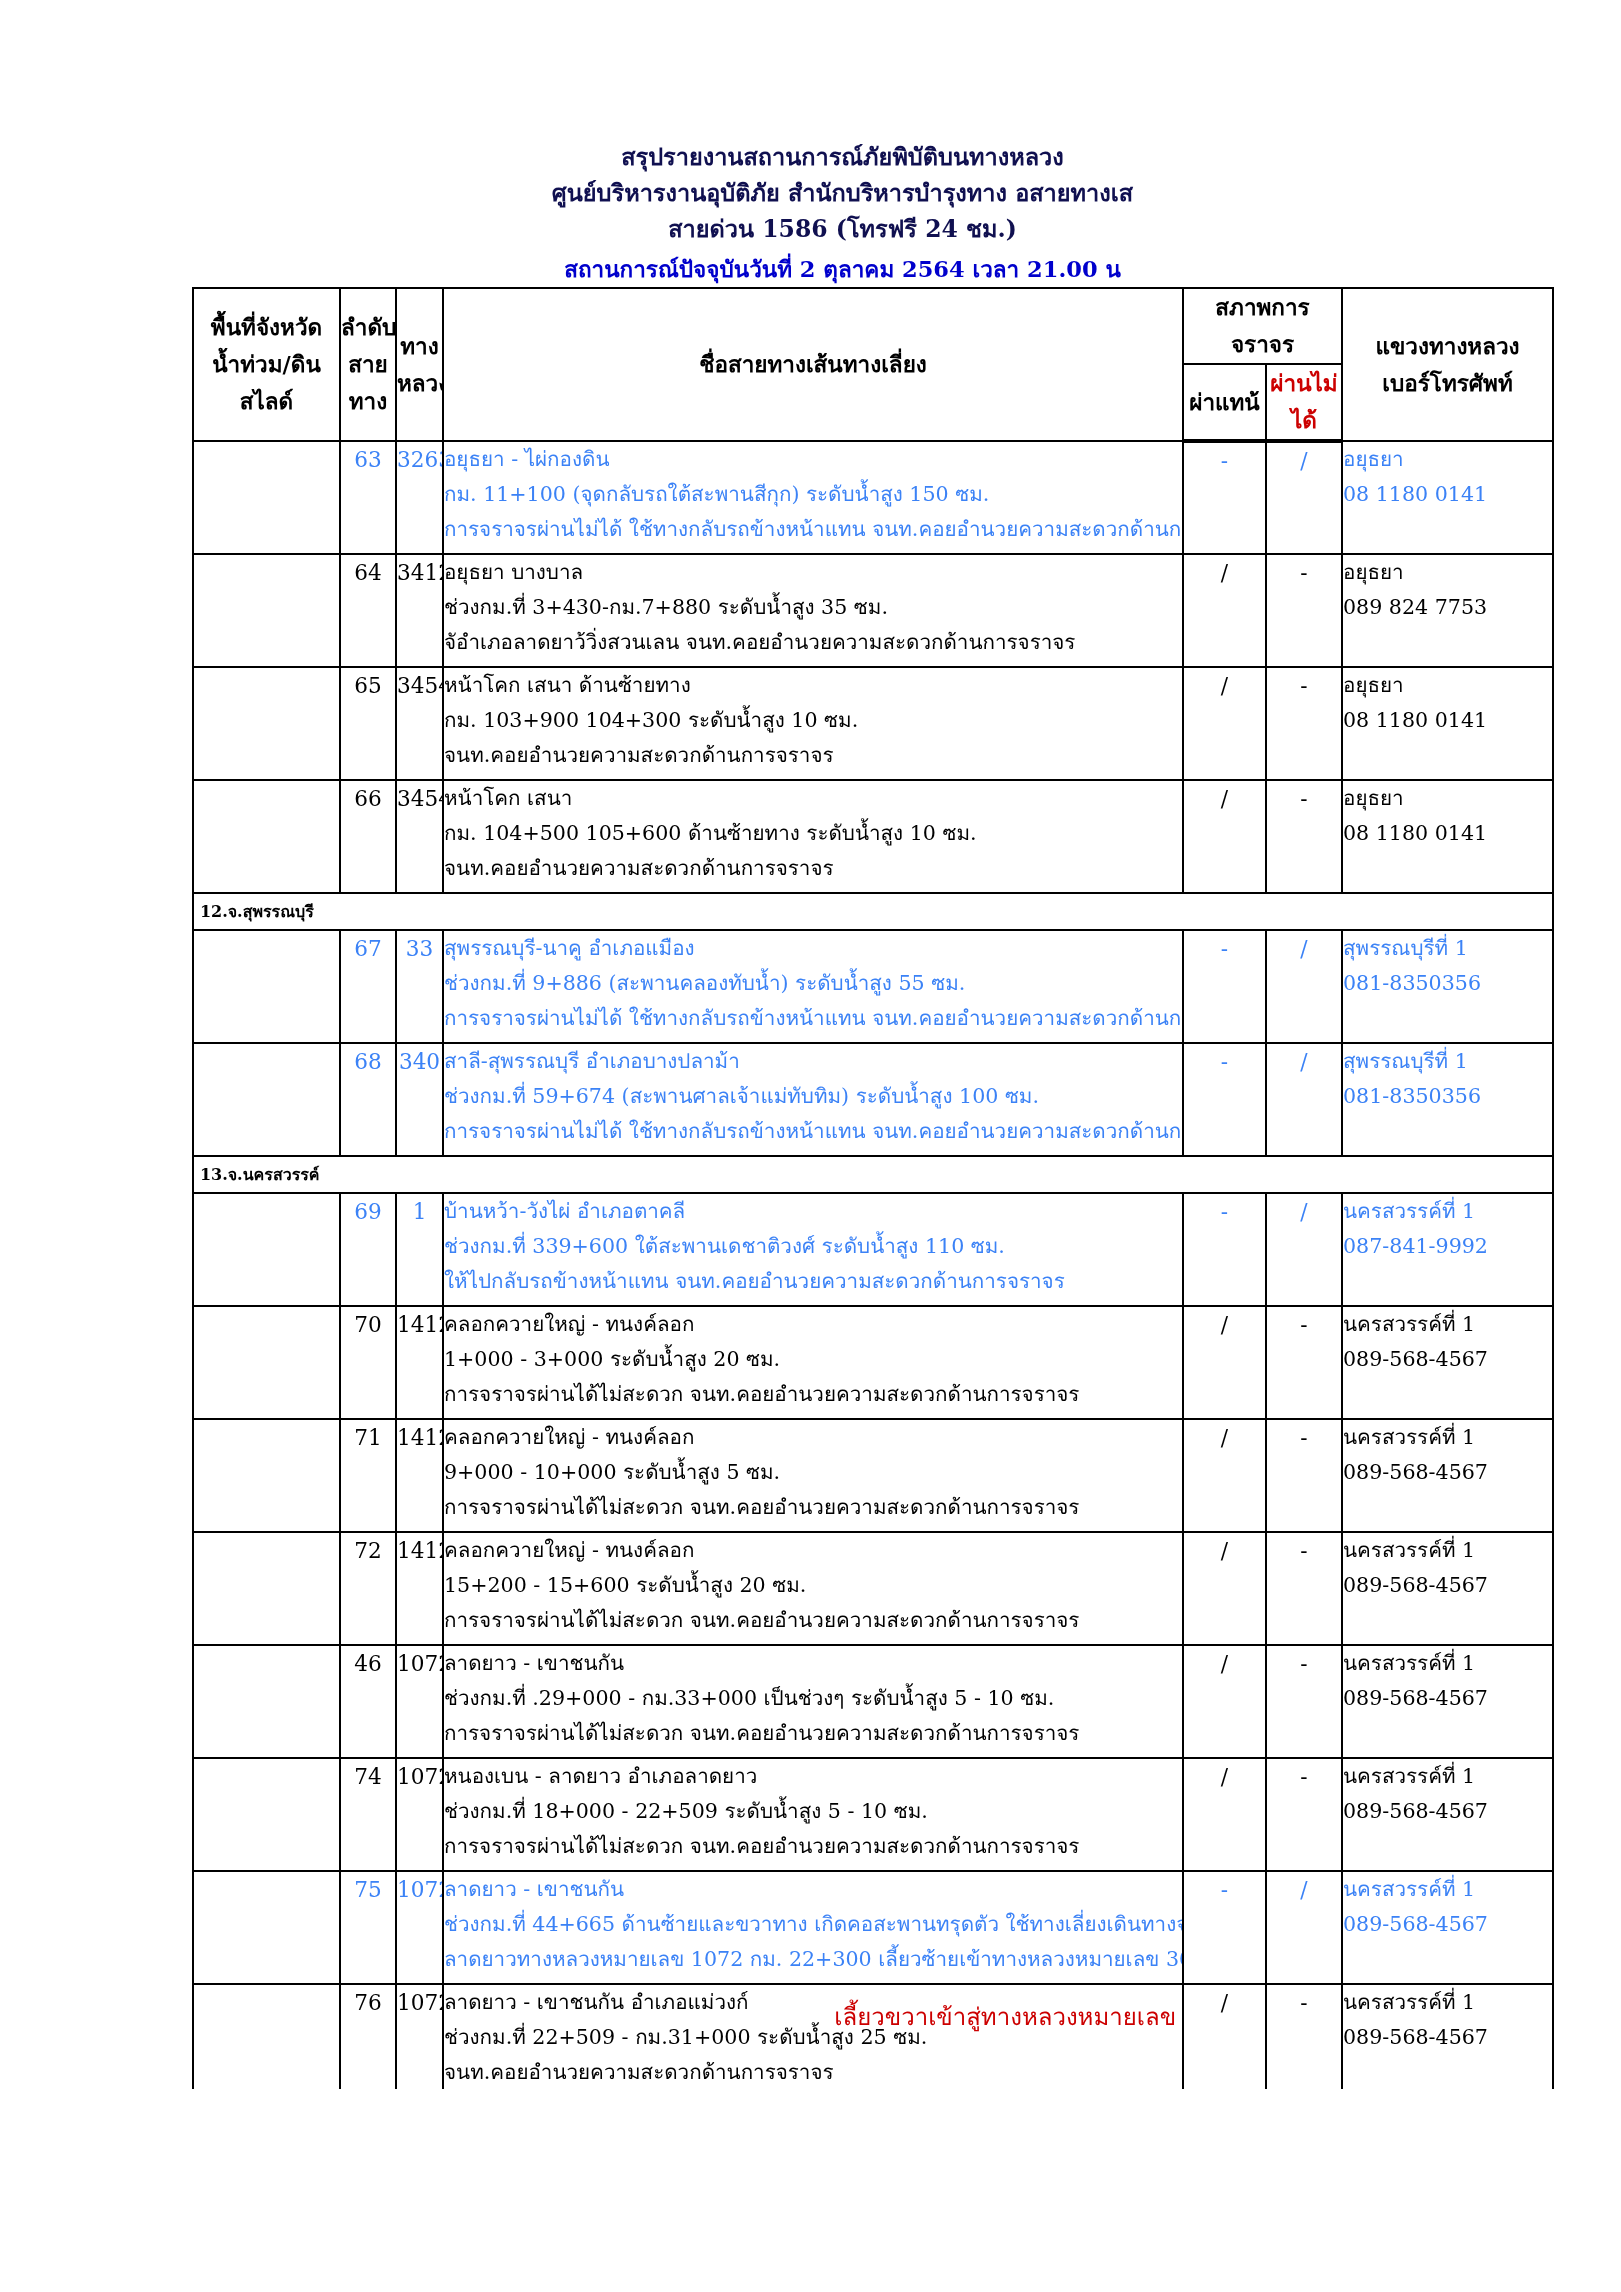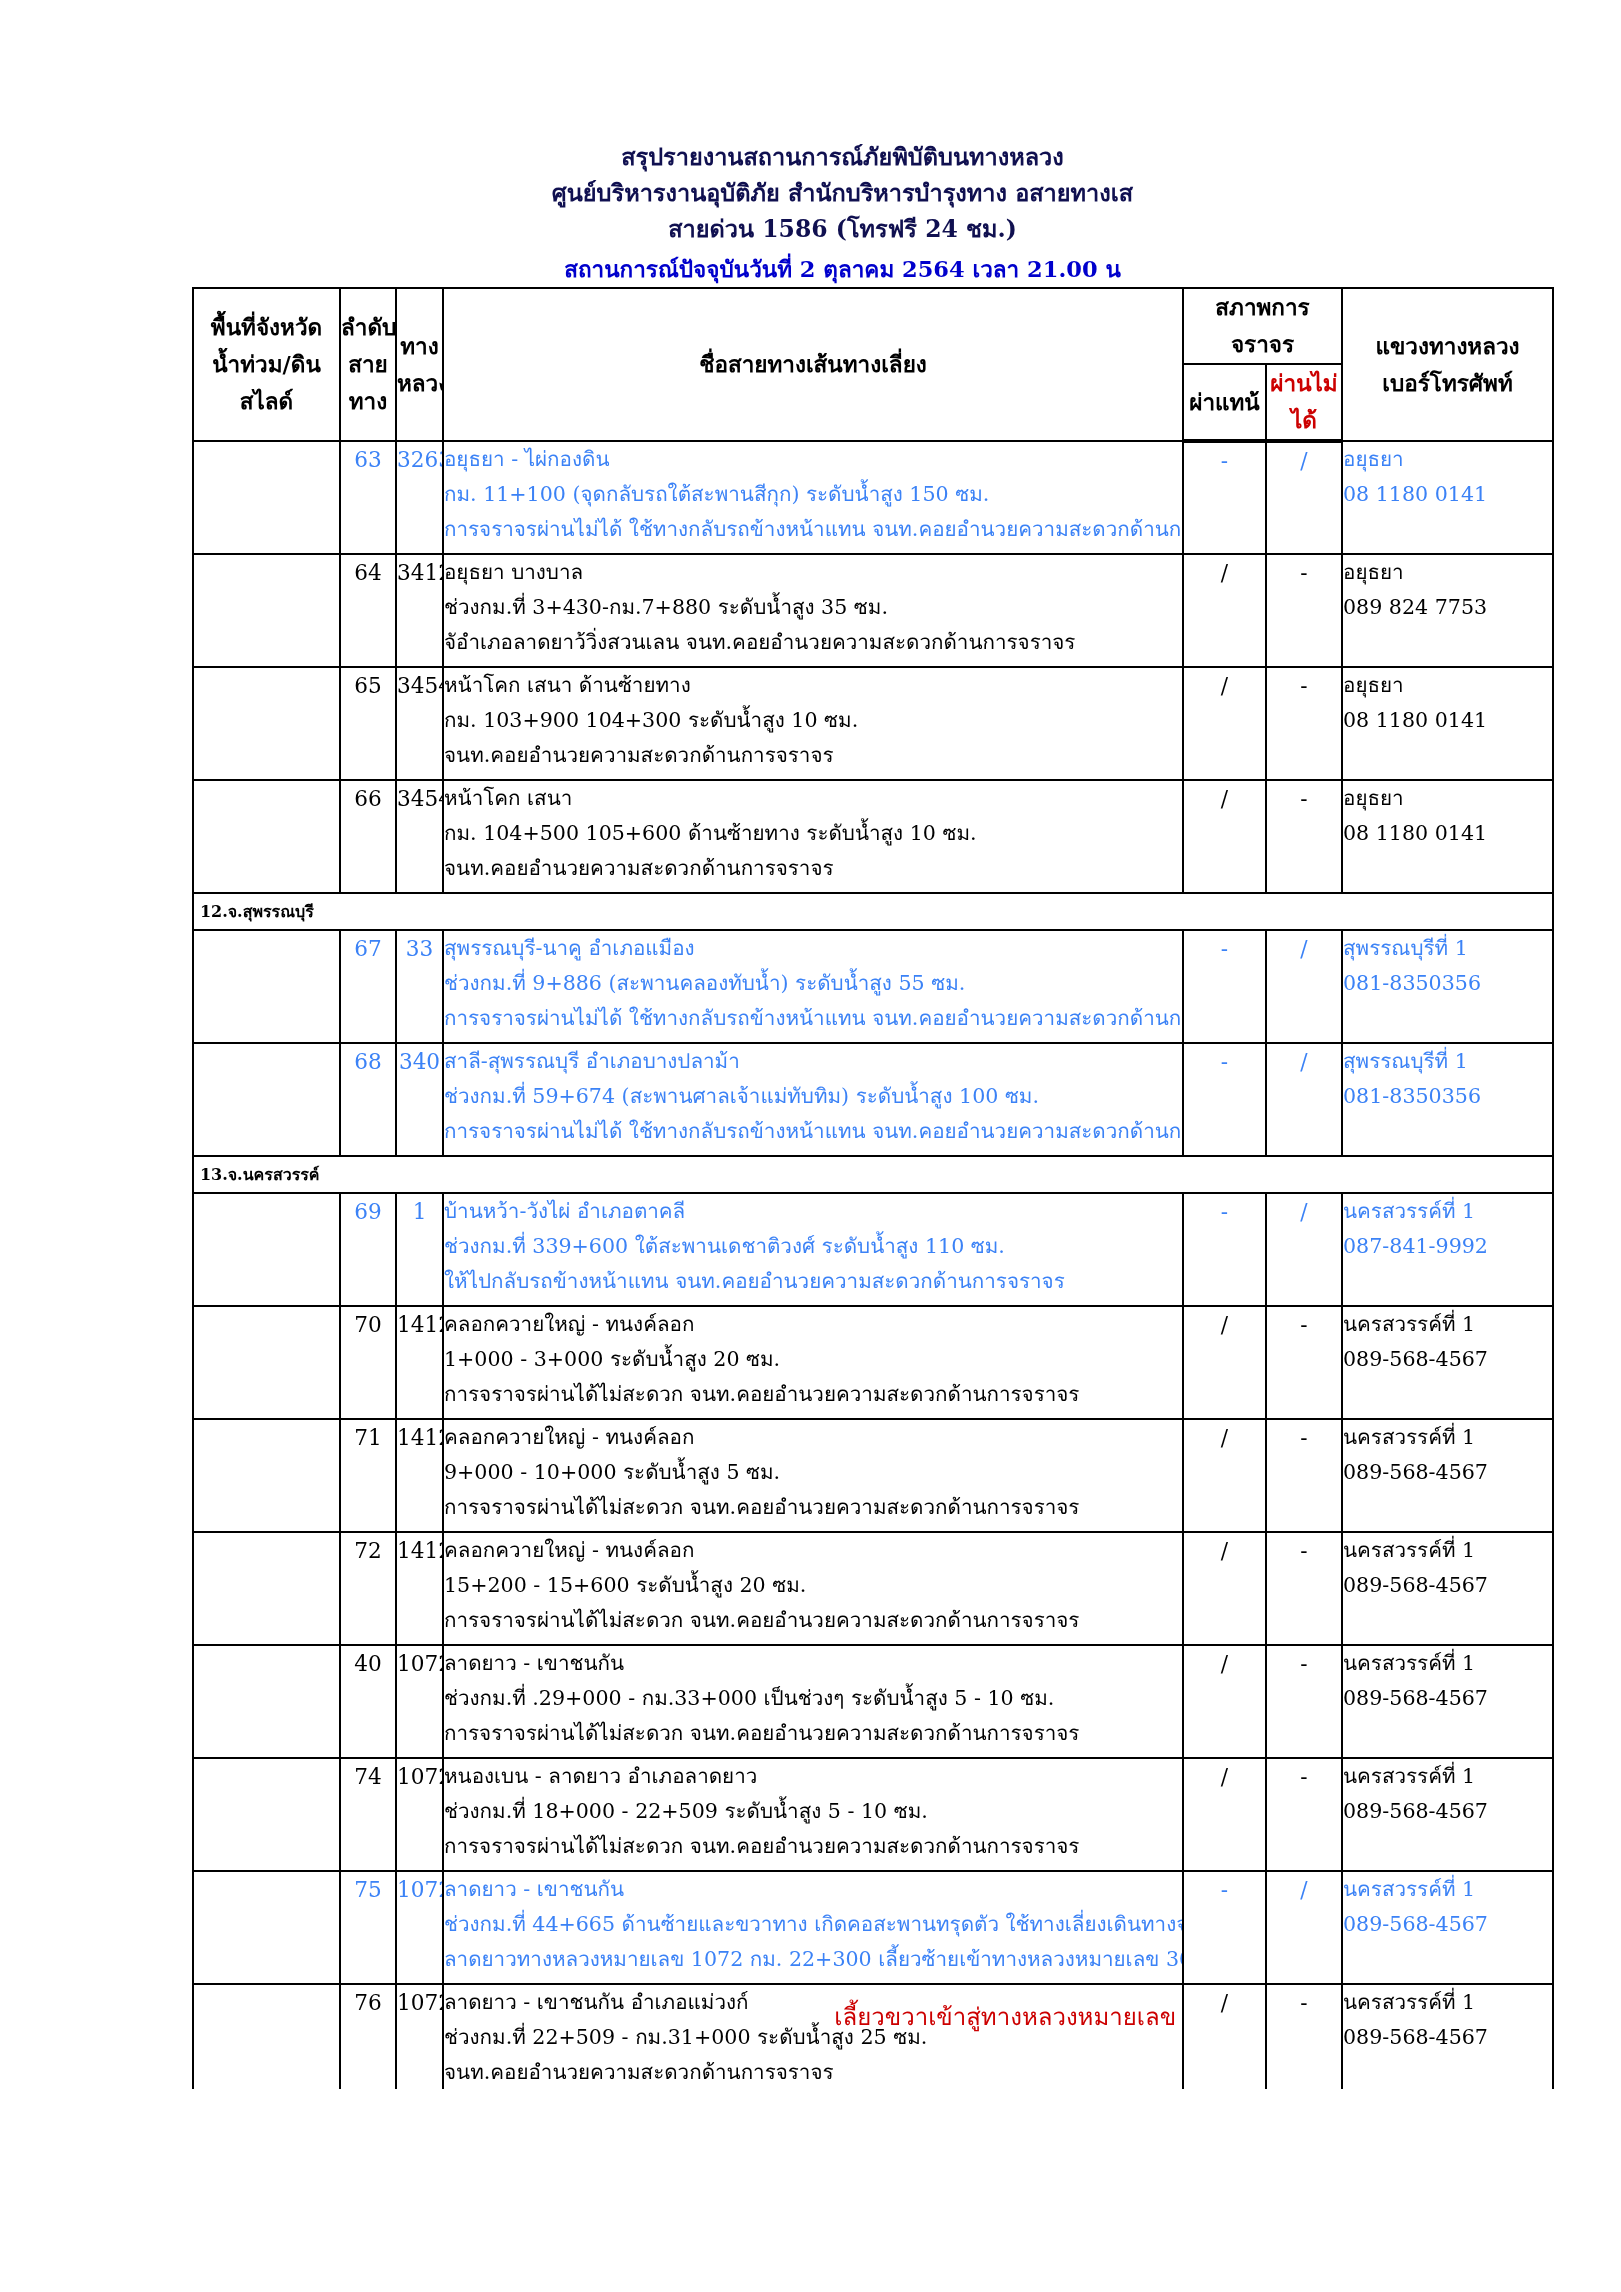--- a/index.html
+++ b/index.html
@@ -335,21 +335,21 @@
     <td class="c-pass">/</td>
     <td class="c-nopass">-</td>
     <td class="c-dept">
       <div class="cell-line">นครสวรรค์ที่ 1</div>
       <div class="cell-line">089-568-4567</div>
     </td>
   </tr>
 
   <tr class="data-row passable">
     <td class="c-area"></td>
-    <td class="c-seq">40</td>
+    <td class="c-seq">46</td>
     <td class="c-route">1072</td>
     <td class="c-name">
       <div class="cell-line">ลาดยาว - เขาชนกัน</div>
       <div class="cell-line">ช่วงกม.ที่ .29+000 - กม.33+000 เป็นช่วงๆ ระดับน้ำสูง 5 - 10 ซม.</div>
       <div class="cell-line">การจราจรผ่านได้ไม่สะดวก จนท.คอยอำนวยความสะดวกด้านการจราจร</div>
 
     </td>
     <td class="c-pass">/</td>
     <td class="c-nopass">-</td>
     <td class="c-dept">

